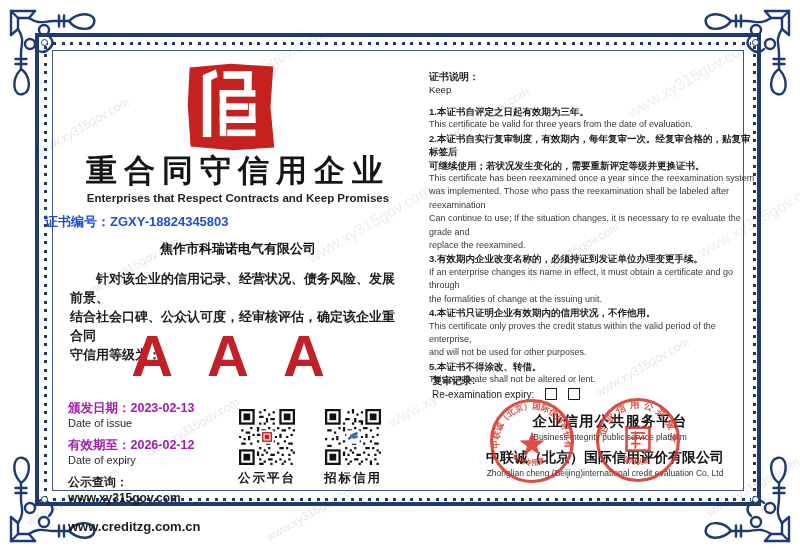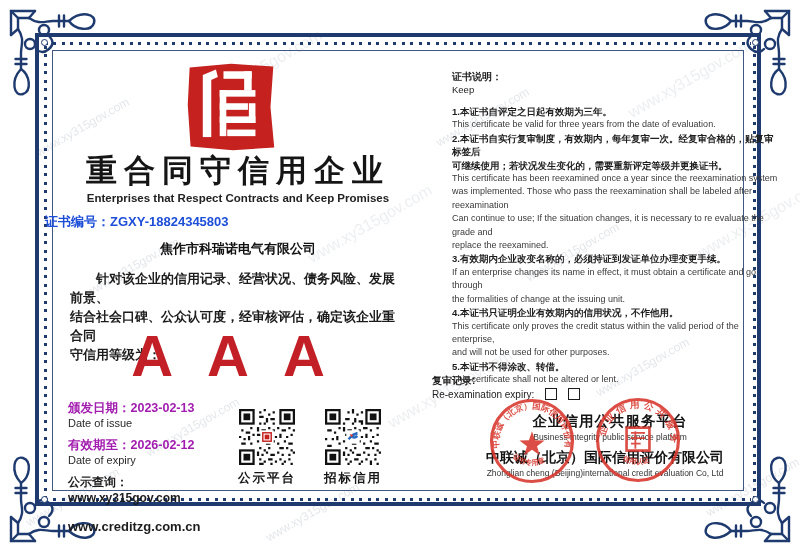--- a/index.html
+++ b/index.html
@@ -43,21 +43,21 @@
   .dates{position:absolute;left:68px;top:400px;width:168px;}
   .d-zh{font-size:12.5px;font-weight:bold;color:#a21caf;}
   .d-en{font-size:11px;color:#2a2a2a;margin-bottom:8px;}
   .d-url1{font-size:12px;font-weight:bold;margin-top:4px;}
   .d-url2{font-size:13px;font-weight:bold;margin-top:14px;}
   .qr-row{position:absolute;left:236px;top:409px;display:flex;gap:24px;}
   .qr-item{width:62px;text-align:center;}
   .qr-item svg{width:56px;height:56px;display:block;margin:0 auto;}
   .qr-label{font-size:12.5px;font-weight:bold;letter-spacing:2px;margin-top:5px;color:#161616;}
   
-  .notes{position:absolute;left:452px;top:70px;width:326px;}
+  .notes{position:absolute;left:429px;top:70px;width:326px;}
   .n-title-zh{font-size:10px;font-weight:bold;line-height:13px;}
   .n-title-en{font-size:9.5px;line-height:13px;margin-bottom:9px;color:#222;}
   .note-zh{font-size:9.5px;font-weight:700;line-height:13.4px;color:#1d1d1d;}
   .note-en{font-size:9px;font-weight:400;line-height:13.4px;color:#3a3a3a;}
   .reexam{position:absolute;left:432px;top:341px;width:326px;}
   .re-zh{font-size:10px;font-weight:bold;line-height:13px;margin-top:33px;}
   .re-en{font-size:10px;line-height:16px;color:#222;}
   .chk{display:inline-block;width:12px;height:12px;border:1.6px solid #1b1b1b;
        margin-left:8px;vertical-align:-2px;box-sizing:border-box;background:#fff;}
   

